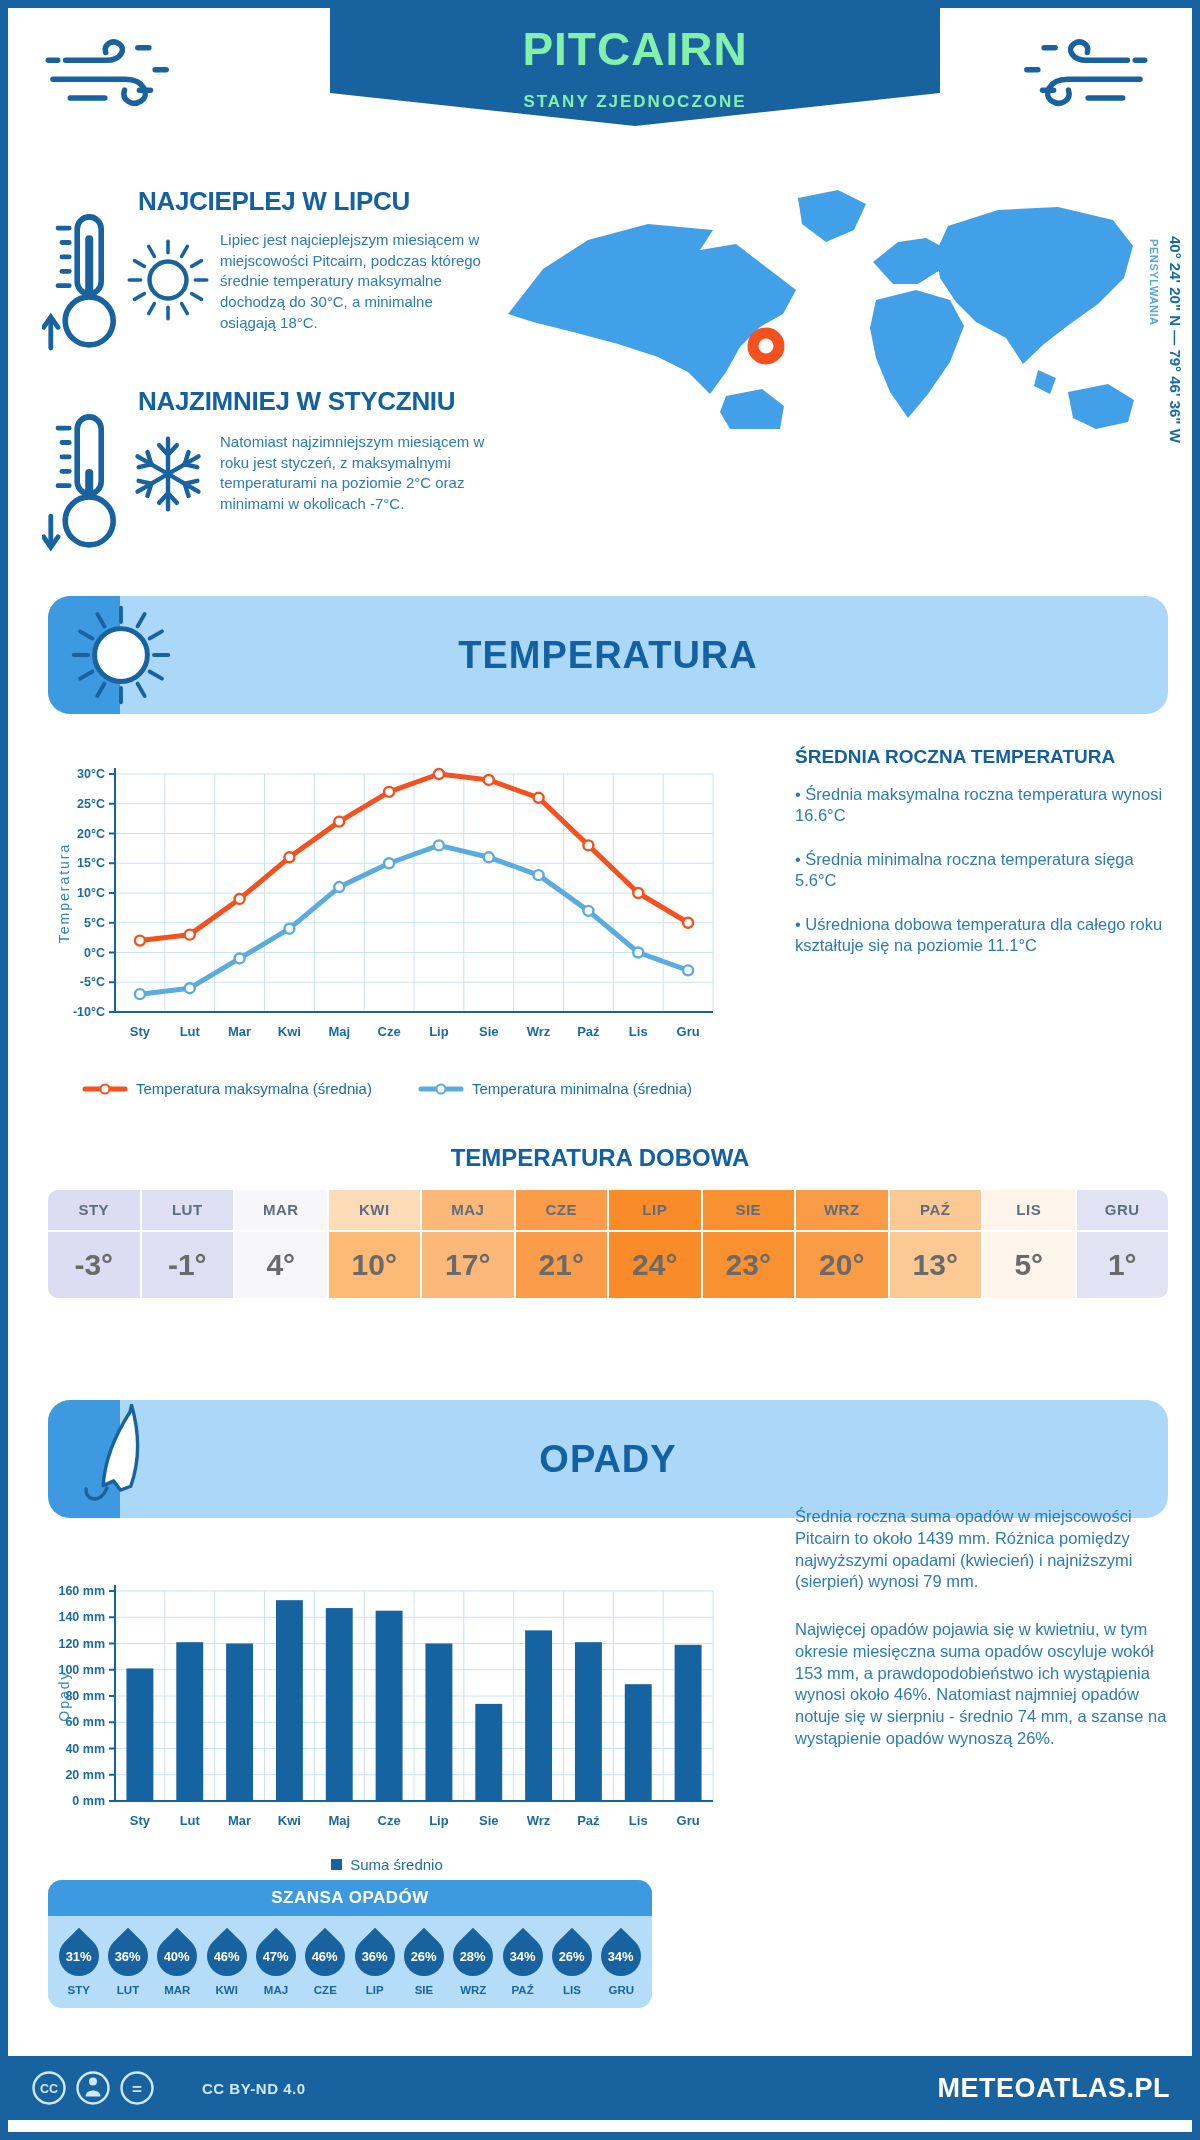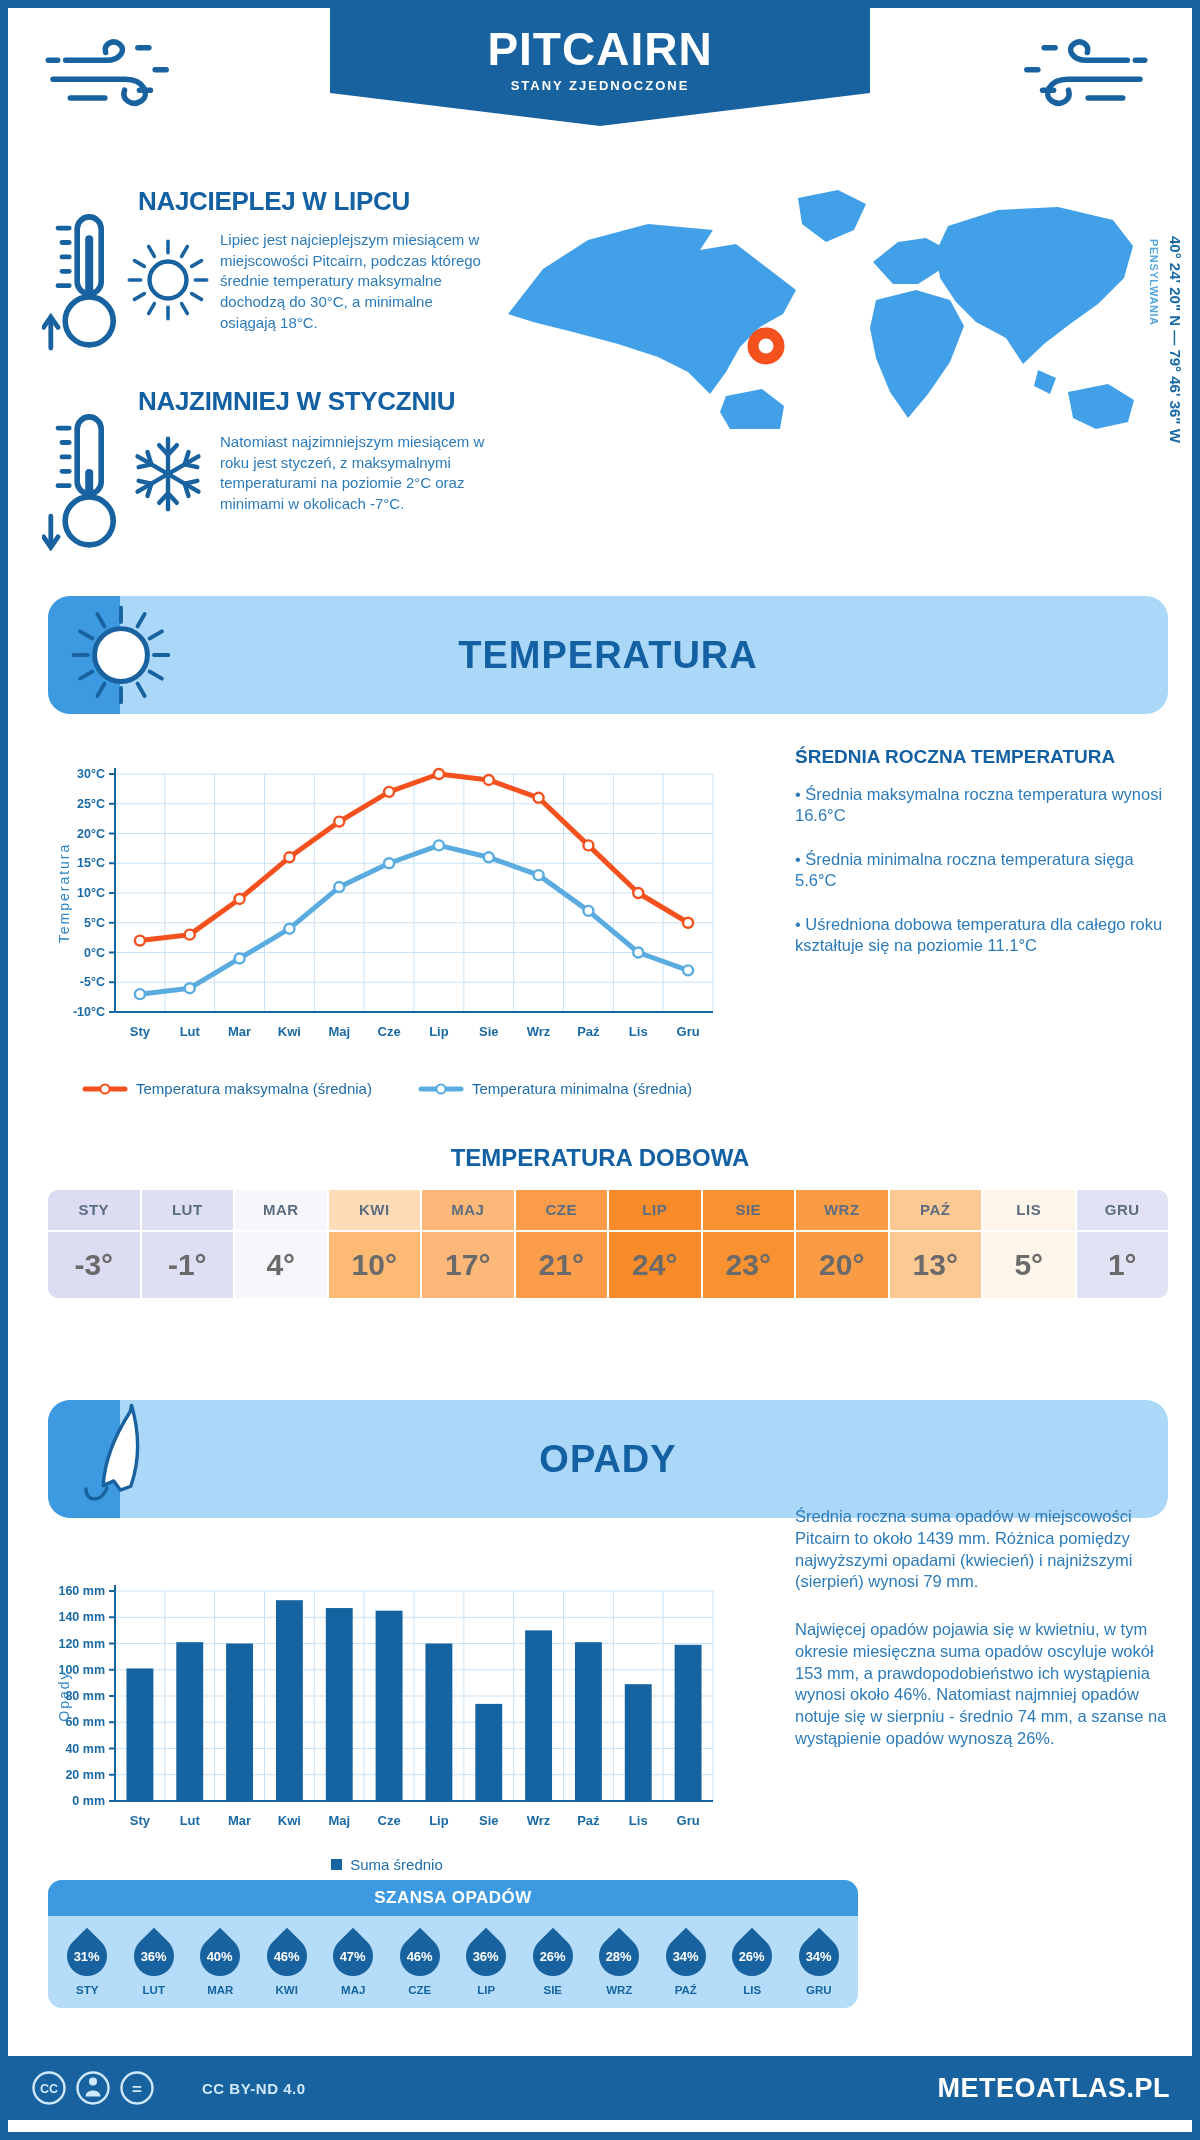--- a/index.html
+++ b/index.html
@@ -2,24 +2,24 @@
 <html><head>
 <meta charset="utf-8">
 <style>
   html,body{margin:0;padding:0;background:#fff;}
   .page{position:relative;width:1200px;height:2140px;box-sizing:border-box;
         border:8px solid #17629f;background:#fff;overflow:hidden;
         font-family:"Liberation Sans",sans-serif;}
   .abs{position:absolute;}
 
   
-  .hdr-banner{left:322px;top:0;width:540px;height:118px;background:#17629f;
-    clip-path:polygon(0 0,100% 0,100% 72%,50% 100%,0 72%);text-align:center;color:#ffffff;}
+  .hdr-banner{left:322px;top:0;width:610px;height:118px;background:#17629f;
+    clip-path:polygon(0 0,100% 0,100% 72%,50% 100%,0 72%);text-align:center;color:#86efac;}
   .hdr-title{margin-top:14px;font-size:46px;font-weight:700;letter-spacing:1px;}
-  .hdr-sub{margin-top:2px;font-size:13px;font-weight:600;letter-spacing:2px;}
+  .hdr-sub{margin-top:16px;font-size:17px;font-weight:600;letter-spacing:2px;}
   .wind{width:165px;height:92px;}
   .wind-l{left:34px;top:22px;}
   .wind-r{left:978px;top:22px;transform:scaleX(-1);}
 
   
   .hl-title{font-size:26px;font-weight:700;color:#1360a2;letter-spacing:-0.3px;}
   .hl-text{font-size:15px;line-height:1.38;color:#2c7bb9;width:268px;}
   .t-warm{left:130px;top:178px;}
   .t-warm-text{left:212px;top:222px;}
   .t-cold{left:130px;top:378px;}
@@ -70,21 +70,21 @@
   .lg-sq{display:inline-block;width:11px;height:11px;background:#1563a0;}
 
   
   .daily-title{left:0;right:0;top:1136px;text-align:center;font-size:24px;font-weight:700;color:#1360a2;}
   .daily-table{left:40px;top:1182px;width:1120px;display:flex;gap:2px;border-radius:10px;overflow:hidden;}
   .dt-col{flex:1;display:flex;flex-direction:column;gap:2px;}
   .dt-m{height:40px;line-height:40px;text-align:center;font-size:15px;font-weight:700;color:#5d6d80;letter-spacing:0.5px;}
   .dt-v{height:66px;line-height:66px;text-align:center;font-size:30px;font-weight:700;color:#6a6a6a;}
 
   
-  .chance{left:40px;top:1872px;width:810px;border-radius:14px;overflow:hidden;background:#b5dcf8;}
+  .chance{left:40px;top:1872px;width:604px;border-radius:14px;overflow:hidden;background:#b5dcf8;}
   .chance-head{height:36px;line-height:36px;background:#3d9ae0;color:#fff;text-align:center;
     font-size:17px;font-weight:700;letter-spacing:0.5px;}
   .drops{display:flex;padding:10px 6px 12px 6px;}
   .drop-cell{flex:1;text-align:center;}
   .drop{width:40px;height:40px;margin:10px auto 8px auto;background:#17629f;
     border-radius:0 50% 50% 50%;transform:rotate(45deg);
     display:flex;align-items:center;justify-content:center;}
   .drop span{transform:rotate(-45deg);color:#fff;font-size:13px;font-weight:700;}
   .drop-m{font-size:11.5px;font-weight:700;color:#1565a0;}
 

